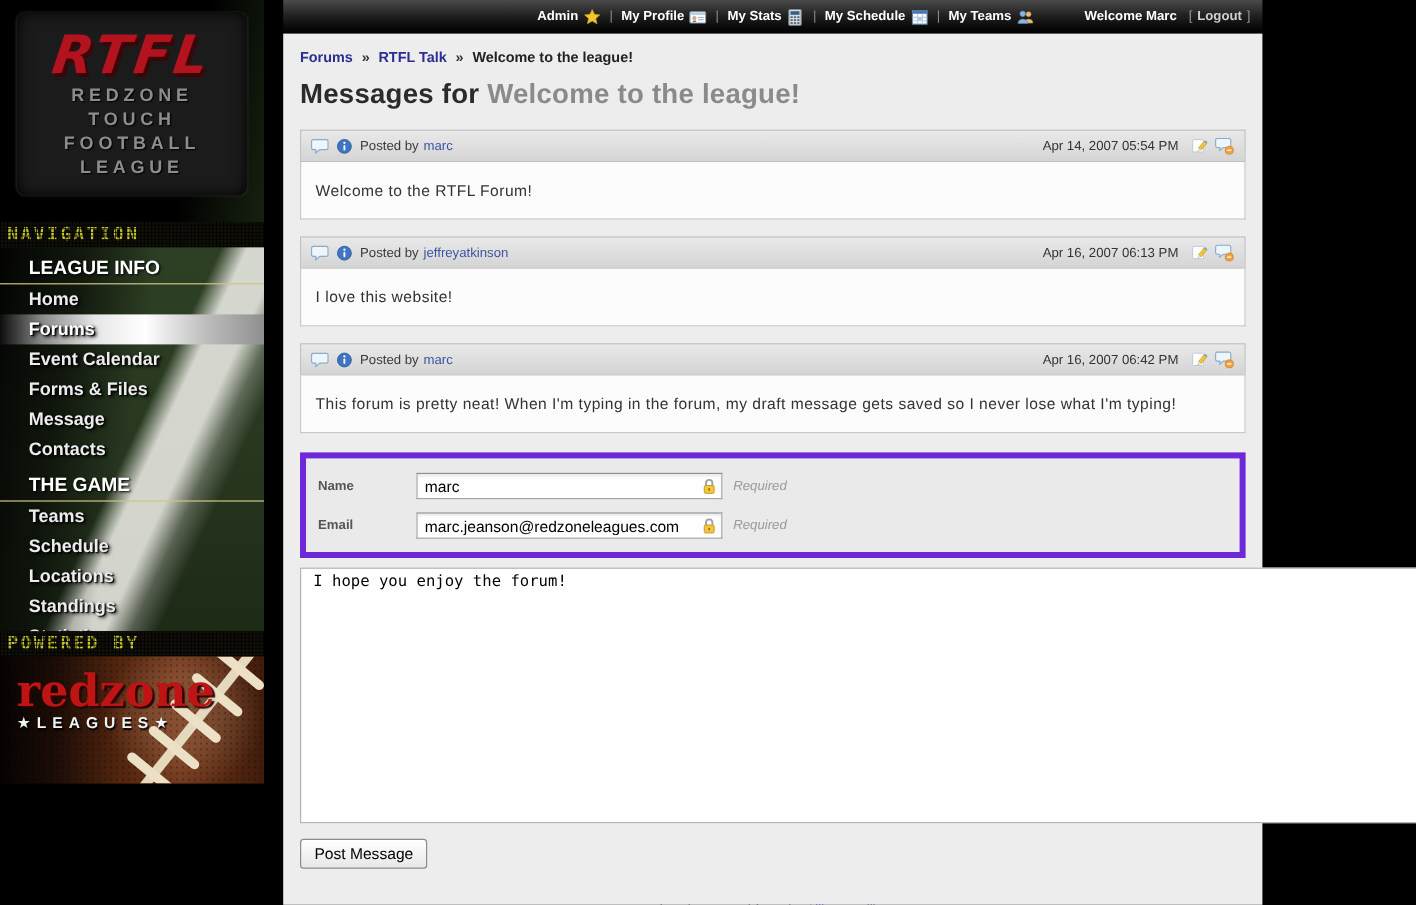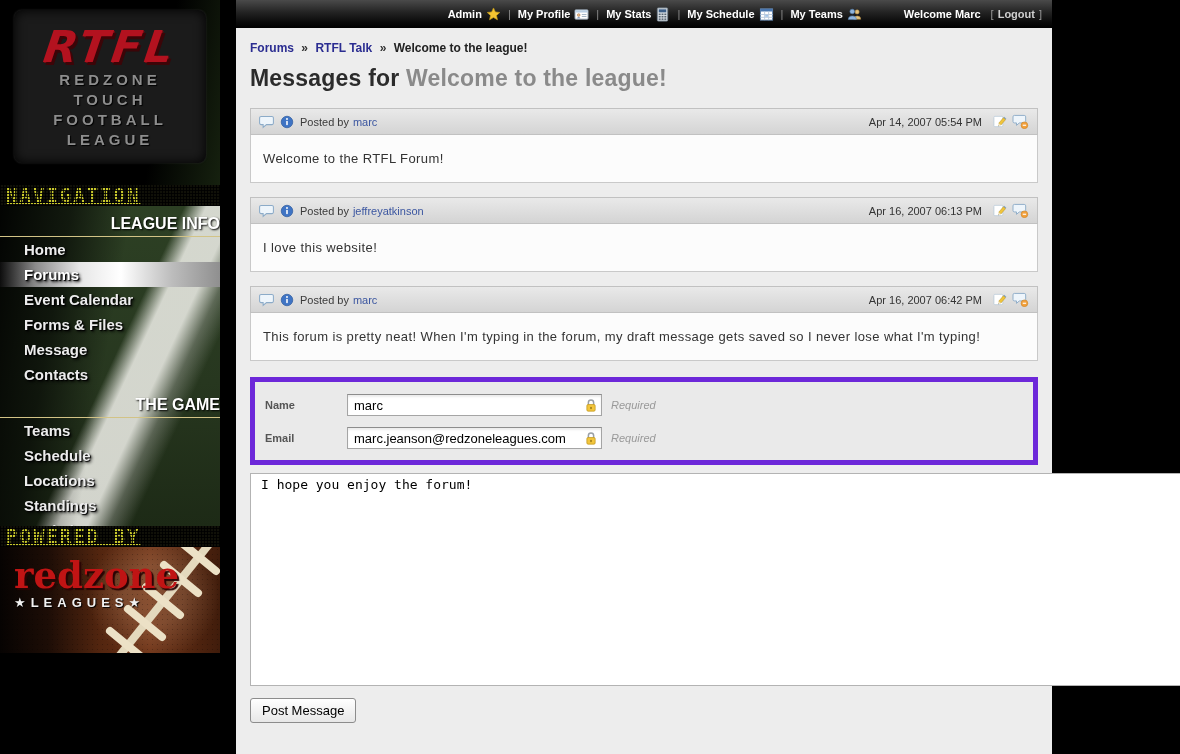--- a/index.html
+++ b/index.html
@@ -12,33 +12,33 @@
   .logo-box { width:192px; height:153px; margin:0 auto; background:#1b1b1b; border-radius:8px;
               box-shadow:inset 0 0 12px #000, 0 0 2px #2a2a2a; text-align:center; padding-top:14px; }
   .logo-rtfl { font-family:"DejaVu Sans",sans-serif; font-weight:bold; font-style:italic;
                font-size:44px; color:#b3121f; letter-spacing:3px; transform:skewX(-8deg);
                text-shadow:3px 3px 0 #3c0508, 1px 1px 0 #6e0a10; line-height:46px; }
   .logo-line { font-weight:bold; font-size:15px; color:#8d8d8d; letter-spacing:4px; line-height:20px;
                text-shadow:1px 1px 1px #000; }
 
   .led-banner { position:relative; height:21px; background:#101008; line-height:21px; padding-left:6px;
                 font-family:"DejaVu Sans Mono","Liberation Mono",monospace; font-weight:bold;
-                font-size:19px; color:#c9c92c; letter-spacing:2px; overflow:hidden;text-decoration:underline; }
+                font-size:15px; color:#c9c92c; letter-spacing:2px; overflow:hidden; }
   .led-banner::after { content:""; position:absolute; inset:0;
       background-image:linear-gradient(0deg, rgba(0,0,0,.85) 1px, transparent 1px),
                        linear-gradient(90deg, rgba(0,0,0,.85) 1px, transparent 1px);
       background-size:3px 3px; }
 
   .menu-area { height:320px;
       background:
         linear-gradient(100deg, rgba(0,0,0,.95) 0%, rgba(0,0,0,.6) 26%, rgba(0,0,0,0) 48%),
         linear-gradient(115deg, transparent 50%, rgba(242,242,236,.85) 56% 64%, rgba(190,190,185,.35) 70%, transparent 76%),
         linear-gradient(180deg,#2d4024 0%, #27371f 55%, #1d2a16 100%); }
   .section-header { color:#fff; font-weight:bold; font-size:16px; padding:9px 0 3px 24px;
-                    border-bottom:1px solid #d2c386; text-shadow:1px 1px 2px #000;text-align:right; }
+                    border-bottom:1px solid #d2c386; text-shadow:1px 1px 2px #000; }
   .nav-item { padding:4px 0 4px 24px; font-size:15px; font-weight:bold; color:#ececec;
               text-shadow:1px 1px 1px #000, 2px 2px 3px rgba(0,0,0,.85); cursor:pointer; }
   .nav-item.active { background:linear-gradient(90deg,#0d0d0d 0%, #8a8a8a 16%, #e6e6e6 36%, #ffffff 55%, #bdbdbd 78%, #8f8f8f 100%);
                      color:#fff; text-shadow:1px 1px 1px #000, 2px 2px 3px #000; }
 
   .football-area { position:relative; height:106px; overflow:hidden;
       background:
         radial-gradient(circle at 70% 45%, rgba(255,210,170,.18) 0 18%, transparent 40%),
         linear-gradient(90deg,#060302 0%, #1d0d06 22%, #52250f 45%, #6e3317 68%, #401c0b 100%); }
   .football-area::before { content:""; position:absolute; inset:0;

